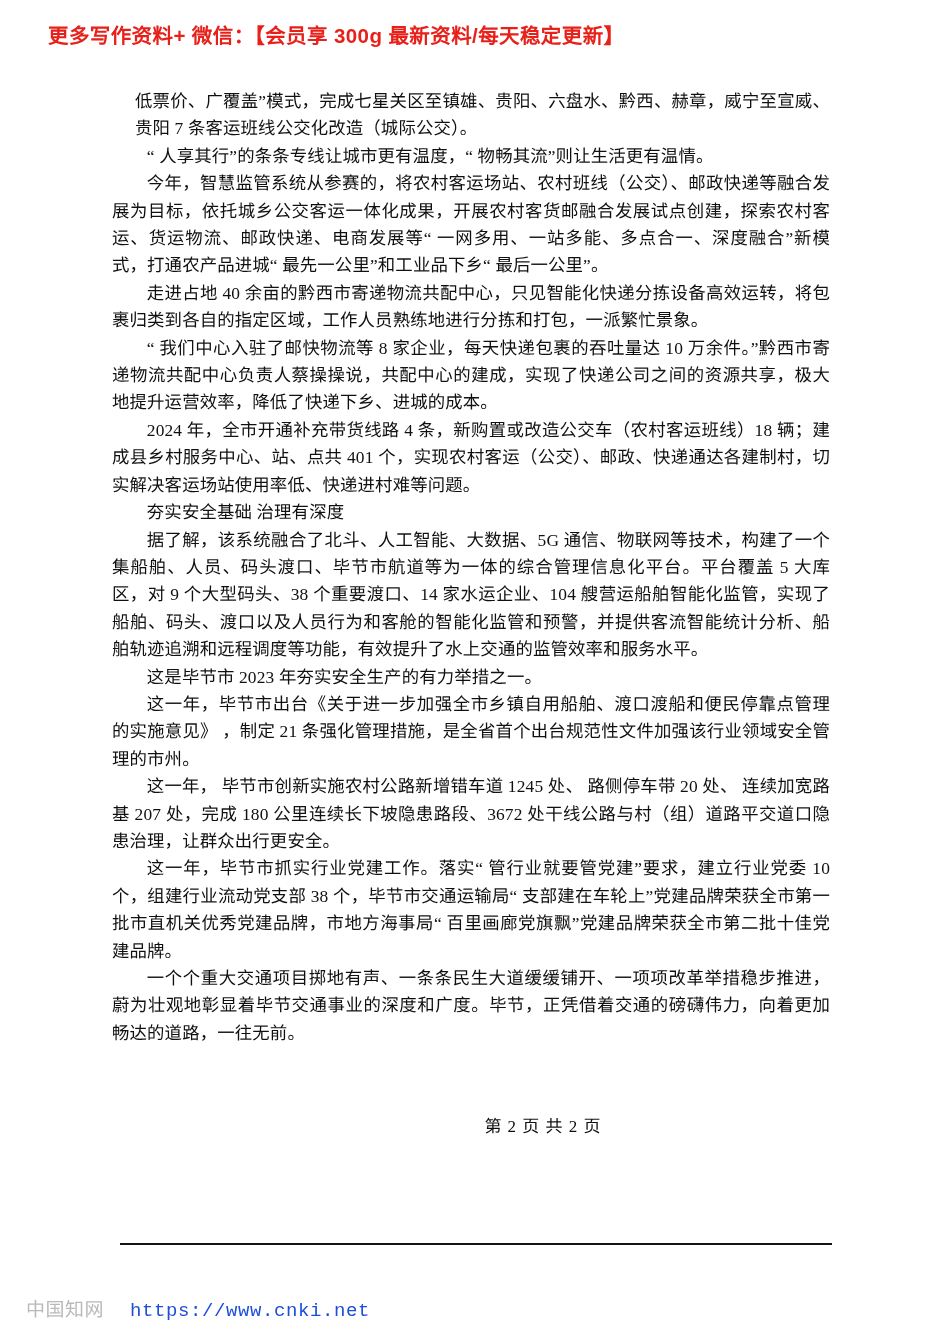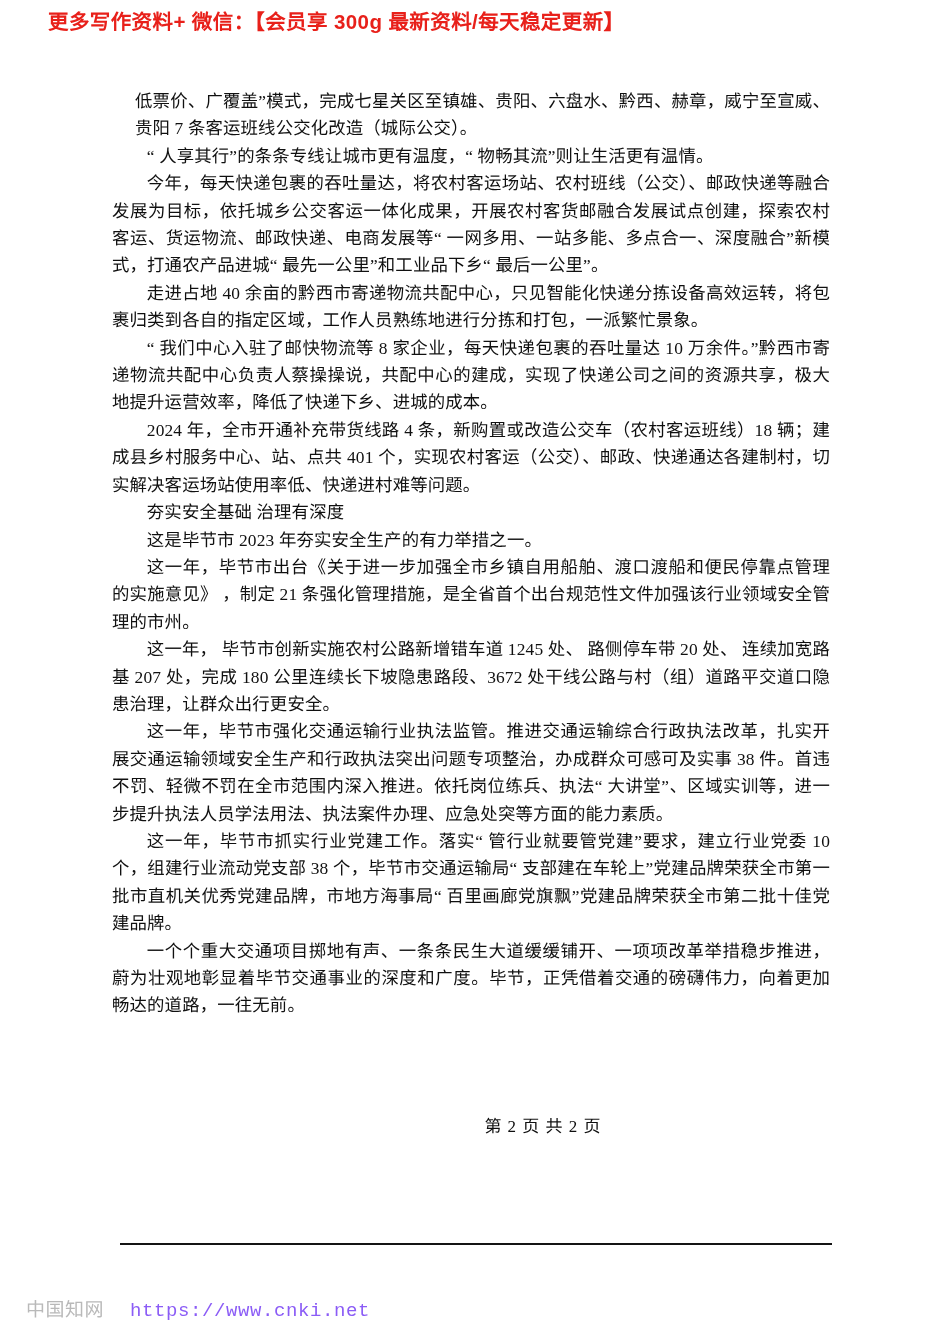--- a/index.html
+++ b/index.html
@@ -27,21 +27,21 @@
   }
 
   
   .promo-header {
     position: absolute;
     left: 48px;
     top: 12px;
     width: 860px;
     height: 34px;
     display: flex;
-    align-items: flex-start;
+    align-items: flex-end;
     white-space: nowrap;
   }
   .promo-header .promo-text {
     color: #e8201a;
     font-family: "Liberation Sans", "DejaVu Sans", sans-serif;
     font-size: 20.5px;
     font-weight: 700;
     letter-spacing: 0.4px;
     line-height: 1;
   }
@@ -113,46 +113,46 @@
   .cnki-bar .cnki-brand {
     font-family: "Liberation Serif", "DejaVu Serif", serif;
     font-size: 19px;
     color: #b9b9b9;
     letter-spacing: 0.5px;
     white-space: nowrap;
   }
   .cnki-bar .cnki-url {
     font-family: "Liberation Mono", "DejaVu Sans Mono", monospace;
     font-size: 19px;
-    color: #8b5cf6;
+    color: #1d4ed8;
     letter-spacing: 0.6px;
     white-space: nowrap;
   }
 </style>
 </head>
 <body>
 
 <div class="page">
 
   <div class="promo-header">
     <span class="promo-text">更多写作资料+ 微信：【会员享 300g 最新资料/每天稳定更新】</span>
   </div>
 
   <div class="article">
     <p class="cont">低票价、广覆盖”模式，完成七星关区至镇雄、贵阳、六盘水、黔西、赫章，威宁至宣威、贵阳 7 条客运班线公交化改造（城际公交）。</p>
     <p class="indent">“ 人享其行”的条条专线让城市更有温度，“ 物畅其流”则让生活更有温情。</p>
-    <p class="indent">今年，每天快递包裹的吞吐量达，将农村客运场站、农村班线（公交）、邮政快递等融合发展为目标，依托城乡公交客运一体化成果，开展农村客货邮融合发展试点创建，探索农村客运、货运物流、邮政快递、电商发展等“ 一网多用、一站多能、多点合一、深度融合”新模式，打通农产品进城“ 最先一公里”和工业品下乡“ 最后一公里”。</p>
+    <p class="indent">今年，智慧监管系统从参赛的，将农村客运场站、农村班线（公交）、邮政快递等融合发展为目标，依托城乡公交客运一体化成果，开展农村客货邮融合发展试点创建，探索农村客运、货运物流、邮政快递、电商发展等“ 一网多用、一站多能、多点合一、深度融合”新模式，打通农产品进城“ 最先一公里”和工业品下乡“ 最后一公里”。</p>
     <p class="indent">走进占地 40 余亩的黔西市寄递物流共配中心，只见智能化快递分拣设备高效运转，将包裹归类到各自的指定区域，工作人员熟练地进行分拣和打包，一派繁忙景象。</p>
     <p class="indent">“ 我们中心入驻了邮快物流等 8 家企业，每天快递包裹的吞吐量达 10 万余件。”黔西市寄递物流共配中心负责人蔡操操说，共配中心的建成，实现了快递公司之间的资源共享，极大地提升运营效率，降低了快递下乡、进城的成本。</p>
     <p class="indent">2024 年，全市开通补充带货线路 4 条，新购置或改造公交车（农村客运班线）18 辆；建成县乡村服务中心、站、点共 401 个，实现农村客运（公交）、邮政、快递通达各建制村，切实解决客运场站使用率低、快递进村难等问题。</p>
     <p class="subhead">夯实安全基础 治理有深度</p>
+    <p class="indent">据了解，该系统融合了北斗、人工智能、大数据、5G 通信、物联网等技术，构建了一个集船舶、人员、码头渡口、毕节市航道等为一体的综合管理信息化平台。平台覆盖 5 大库区，对 9 个大型码头、38 个重要渡口、14 家水运企业、104 艘营运船舶智能化监管，实现了船舶、码头、渡口以及人员行为和客舱的智能化监管和预警，并提供客流智能统计分析、船舶轨迹追溯和远程调度等功能，有效提升了水上交通的监管效率和服务水平。</p>
     <p class="indent">这是毕节市 2023 年夯实安全生产的有力举措之一。</p>
     <p class="indent">这一年，毕节市出台《关于进一步加强全市乡镇自用船舶、渡口渡船和便民停靠点管理的实施意见》 ，制定 21 条强化管理措施，是全省首个出台规范性文件加强该行业领域安全管理的市州。</p>
     <p class="indent">这一年， 毕节市创新实施农村公路新增错车道 1245 处、 路侧停车带 20 处、 连续加宽路基 207 处，完成 180 公里连续长下坡隐患路段、3672 处干线公路与村（组）道路平交道口隐患治理，让群众出行更安全。</p>
-    <p class="indent">这一年，毕节市强化交通运输行业执法监管。推进交通运输综合行政执法改革，扎实开展交通运输领域安全生产和行政执法突出问题专项整治，办成群众可感可及实事 38 件。首违不罚、轻微不罚在全市范围内深入推进。依托岗位练兵、执法“ 大讲堂”、区域实训等，进一步提升执法人员学法用法、执法案件办理、应急处突等方面的能力素质。</p>
     <p class="indent">这一年，毕节市抓实行业党建工作。落实“ 管行业就要管党建”要求，建立行业党委 10 个，组建行业流动党支部 38 个，毕节市交通运输局“ 支部建在车轮上”党建品牌荣获全市第一批市直机关优秀党建品牌，市地方海事局“ 百里画廊党旗飘”党建品牌荣获全市第二批十佳党建品牌。</p>
     <p class="indent">一个个重大交通项目掷地有声、一条条民生大道缓缓铺开、一项项改革举措稳步推进，蔚为壮观地彰显着毕节交通事业的深度和广度。毕节，正凭借着交通的磅礴伟力，向着更加畅达的道路，一往无前。</p>
   </div>
 
   <div class="page-footer">
     <span class="page-num">第 2 页 共 2 页</span>
   </div>
 
   <div class="bottom-rule"></div>
 

